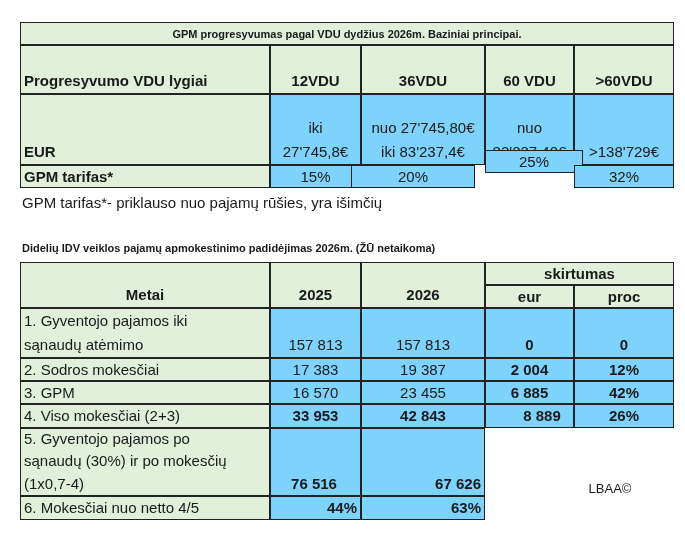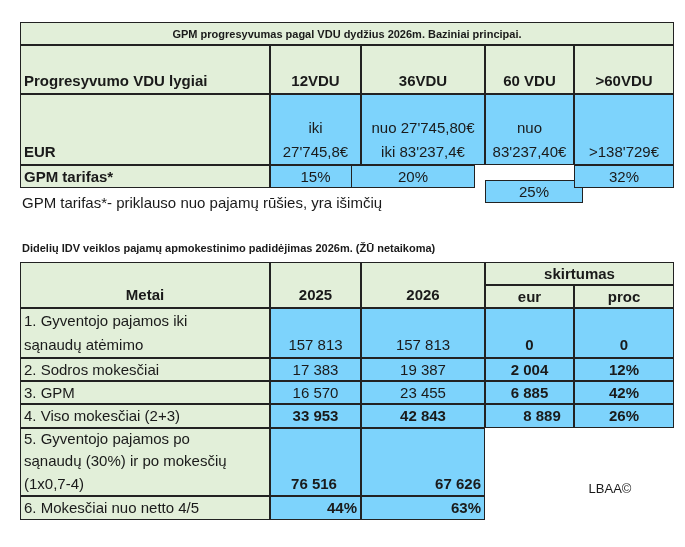--- a/index.html
+++ b/index.html
@@ -66,21 +66,21 @@
 
   <div class="cell green mid l b" style="left:21px;top:166px;width:250px;height:23px;line-height:22px;">
     <span class="line">GPM tarifas*</span>
   </div>
   <div class="cell white mid c" style="left:271px;top:166px;width:91px;height:23px;line-height:22px;">
     <span class="line">15%</span>
   </div>
   <div class="cell white mid c" style="left:352px;top:166px;width:124px;height:23px;line-height:22px;">
     <span class="line">20%</span>
   </div>
-  <div class="cell white mid c" style="left:486px;top:181px;width:98px;height:23px;line-height:22px;">
+  <div class="cell white mid c" style="left:486px;top:151px;width:98px;height:23px;line-height:22px;">
     <span class="line">25%</span>
   </div>
   <div class="cell white mid c" style="left:575px;top:166px;width:100px;height:23px;line-height:22px;">
     <span class="line">32%</span>
   </div>
 </div>
 
 <div class="abs note" style="left:22px;top:192px;width:600px;height:22px;line-height:22px;">
   <span>GPM tarifas*- priklauso nuo pajamų rūšies, yra išimčių</span>
 </div>

